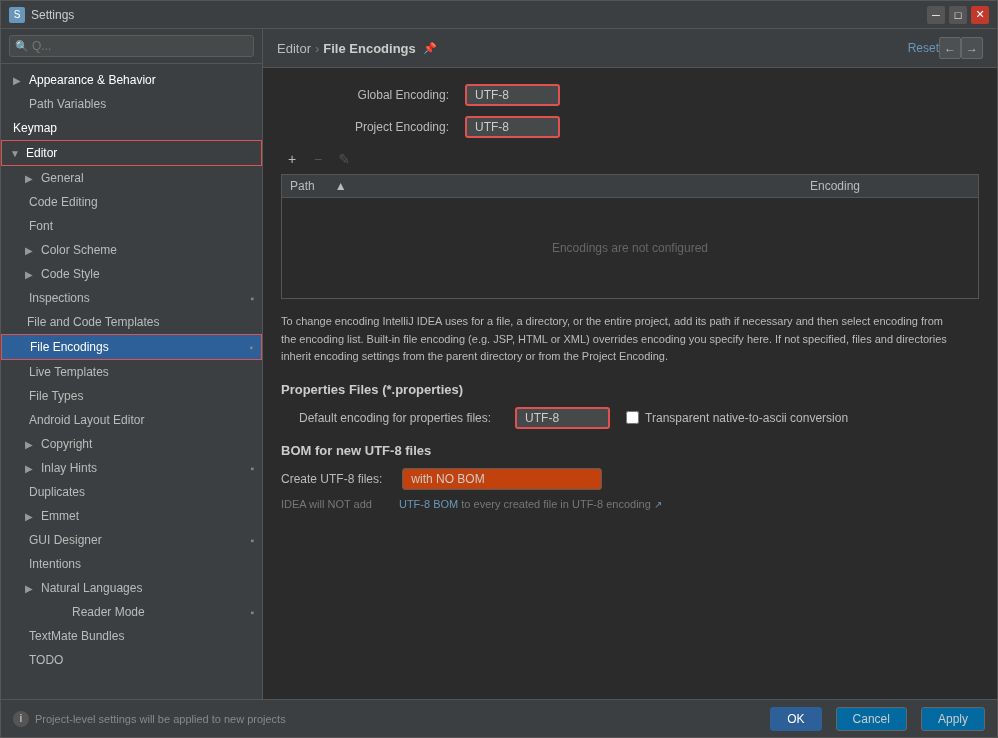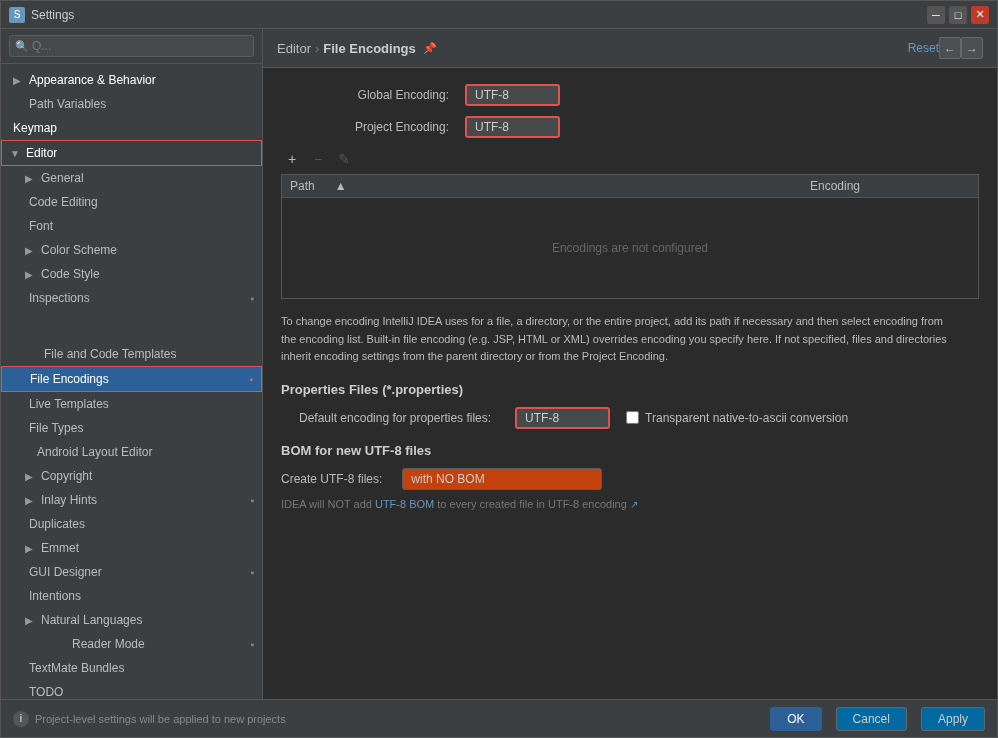--- a/index.html
+++ b/index.html
@@ -396,20 +396,21 @@
     }
 
     .idea-note {
       font-size: 11px;
       color: #777;
       margin-top: 6px;
     }
 
     .idea-note .utf8-link {
       color: #6897bb;
+      margin-left: 24px;
     }
 
     .arrow-link {
       color: #6897bb;
       font-size: 10px;
     }
 
     
     .bottom-bar {
       background: #3c3f41;
@@ -524,34 +525,34 @@
           <span>Color Scheme</span>
         </div>
         <div class="tree-item" style="padding-left: 24px;">
           <span class="tree-arrow">▶</span>
           <span>Code Style</span>
         </div>
         <div class="tree-item" style="padding-left: 28px; justify-content: space-between;">
           <span>Inspections</span>
           <span class="tree-badge">▪</span>
         </div>
-        <div class="tree-item" style="padding-left: 43px; margin-top: 32px;">
+        <div class="tree-item" style="padding-left: 26px;">
           <span>File and Code Templates</span>
         </div>
         <div class="tree-item selected-border" style="padding-left: 28px; justify-content: space-between;">
           <span>File Encodings</span>
           <span class="tree-badge">▪</span>
         </div>
         <div class="tree-item" style="padding-left: 28px;">
           <span>Live Templates</span>
         </div>
         <div class="tree-item" style="padding-left: 28px;">
           <span>File Types</span>
         </div>
-        <div class="tree-item" style="padding-left: 28px; margin-left: 8px;">
+        <div class="tree-item" style="padding-left: 28px;">
           <span>Android Layout Editor</span>
         </div>
         <div class="tree-item" style="padding-left: 24px; justify-content: space-between;">
           <div style="display:flex;align-items:center;gap:4px;">
             <span class="tree-arrow">▶</span>
             <span>Copyright</span>
           </div>
         </div>
         <div class="tree-item" style="padding-left: 24px; justify-content: space-between;">
           <div style="display:flex;align-items:center;gap:4px;">

